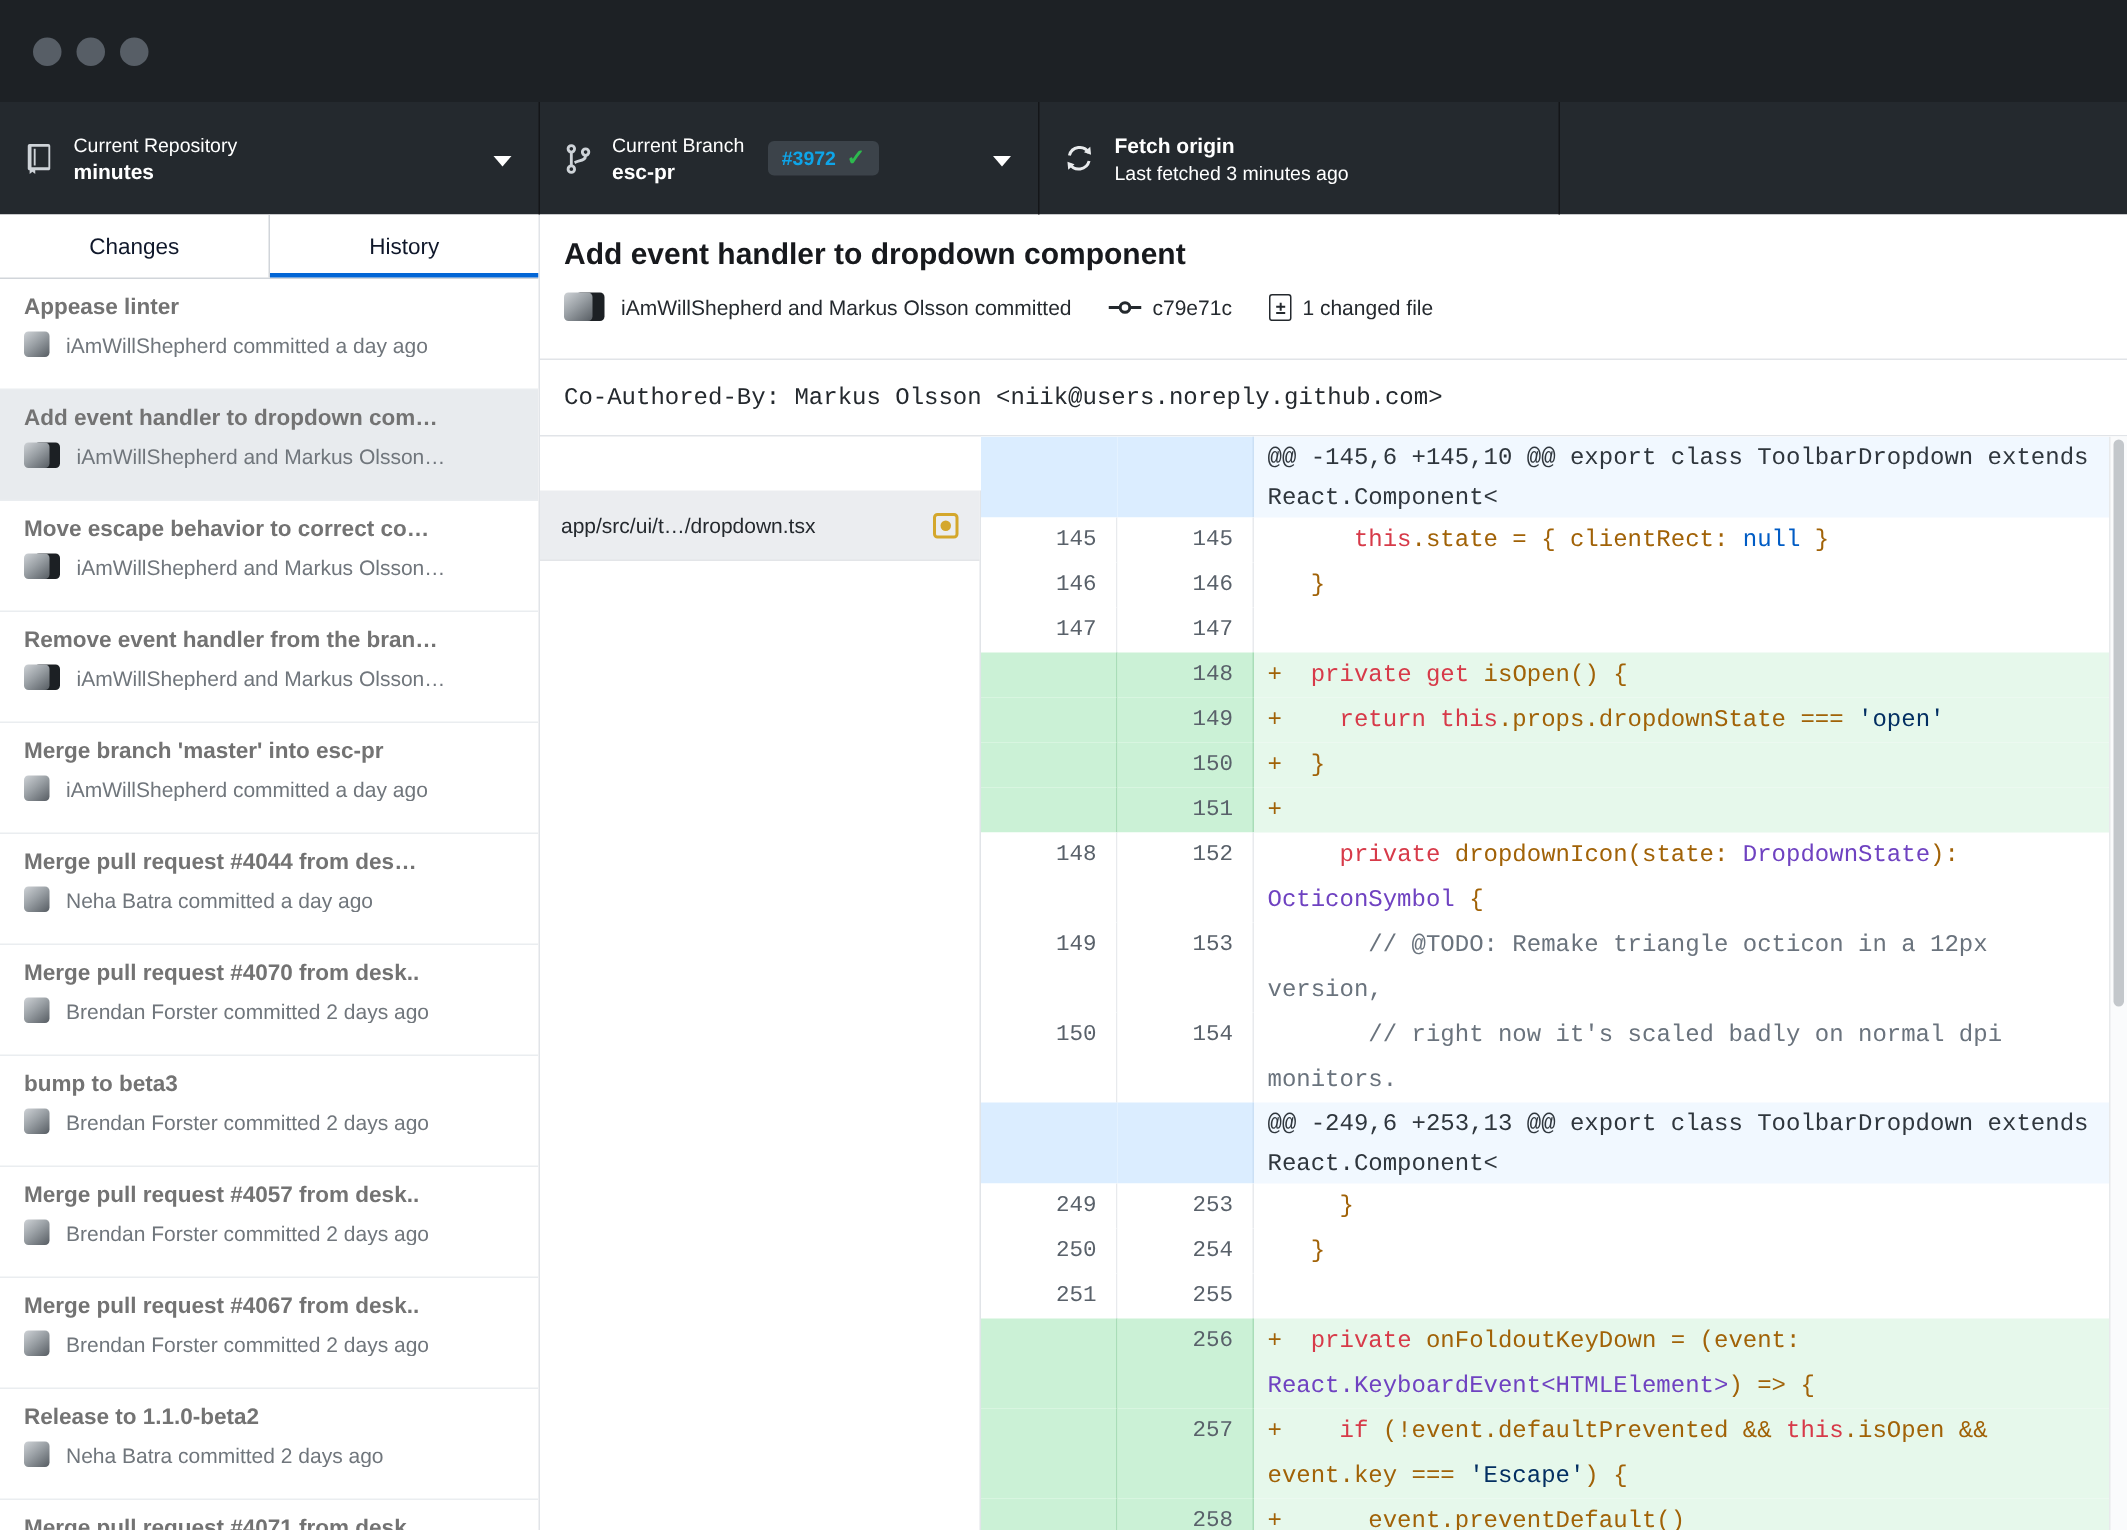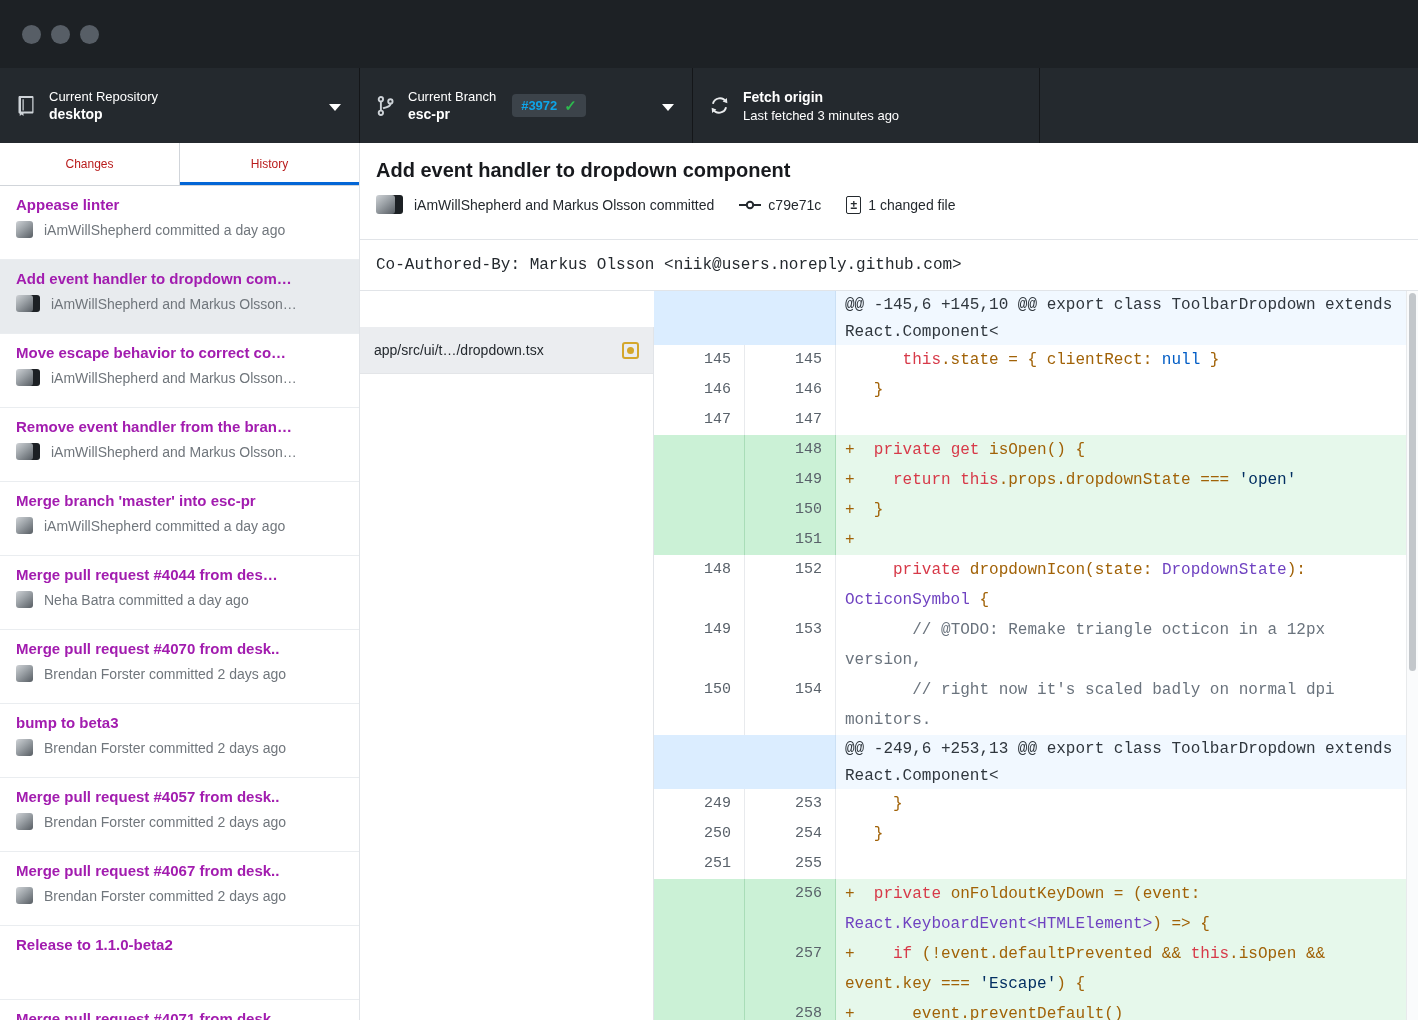--- a/index.html
+++ b/index.html
@@ -30,28 +30,28 @@
   .badge-text{color:#0ea5e9;font-weight:700;font-size:13px;}
   .badge-check{color:var(--success-green);font-weight:700;font-size:15px;line-height:13px;}
 
   
   .app-content{flex:1;display:flex;min-height:0;}
 
   
   .sidebar{width:360px;flex:none;border-right:1px solid #e1e4e8;box-sizing:border-box;
       display:flex;flex-direction:column;overflow:hidden;background:#fff;}
   .tabbar{display:flex;height:43px;flex:none;border-bottom:1px solid #d1d5da;box-sizing:border-box;}
-  .tab{flex:1;display:flex;align-items:center;justify-content:center;font-size:12px;color:#b91c1c;
+  .tab{flex:1;display:flex;align-items:center;justify-content:center;font-size:15px;color:#0f172a;
       box-sizing:border-box;cursor:pointer;}
   .tab + .tab{border-left:1px solid #d1d5da;}
   .tab.active{box-shadow:inset 0 -3px 0 var(--accent);font-weight:400;}
   .commit-list{flex:1;overflow:hidden;}
   .commit-item{height:74px;box-sizing:border-box;padding:10px 16px 0;border-bottom:1px solid #eaedf0;cursor:pointer;}
   .commit-item.selected{background:#e8ebee;}
-  .commit-title{font-size:15px;font-weight:700;color:#a21caf;white-space:nowrap;overflow:hidden;}
+  .commit-title{font-size:15px;font-weight:700;color:#737373;white-space:nowrap;overflow:hidden;}
   .commit-meta{display:flex;align-items:center;margin-top:8px;}
   .avatar-stack{position:relative;width:19px;height:18px;margin-right:9px;flex:none;}
   .avatar-stack.double{width:26px;}
   .avatar-back{display:none;position:absolute;left:7px;top:0;width:17px;height:17px;border-radius:3px;background:#1c2024;}
   .avatar-stack.double .avatar-back{display:block;}
   .avatar-front{position:absolute;left:0;top:0;width:17px;height:17px;border-radius:3px;z-index:1;
       background:linear-gradient(140deg,#c9cdd1 5%,#9aa0a5 45%,#565c62 100%);}
   .commit-meta-text{font-size:14px;color:#70767c;white-space:nowrap;overflow:hidden;}
 
   
@@ -121,21 +121,21 @@
 
   <div class="toolbar">
     <div class="tb tb-repo">
       <span class="tb-icon">
         <svg width="20" height="20" viewBox="0 0 16 16">
             <path fill="#ced3d8" d="M3 0h10c.55 0 1 .45 1 1v12c0 .55-.45 1-1 1H6v2l-1.5-1.2L3 16v-2c-.55 0-1-.45-1-1V1c0-.55.45-1 1-1zm1 1.5v10.9h9V1.5H4zm1.2 1h1v9h-1v-9z"></path>
           </svg>
       </span>
       <span class="tb-text">
         <div class="tb-label">Current Repository</div>
-        <div class="tb-value">desktop</div>
+        <div class="tb-value">minutes</div>
       </span>
       <span class="tb-chevron"></span>
     </div>
 
     <div class="tb tb-branch">
       <span class="tb-icon">
         <svg width="19" height="22" viewBox="0 0 14 16">
             <g fill="none" stroke="#ced3d8" stroke-width="1.4">
               <circle cx="3.6" cy="3" r="1.6"></circle>
               <circle cx="3.6" cy="13" r="1.6"></circle>
@@ -287,20 +287,27 @@
       <span class="avatar-stack">
 
         <span class="avatar-front"></span>
       </span>
       <span class="commit-meta-text">Brendan Forster committed 2 days ago</span>
     </div>
   </div>
 
   <div class="commit-item">
     <div class="commit-title">Release to 1.1.0-beta2</div>
+    <div class="commit-meta">
+      <span class="avatar-stack">
+
+        <span class="avatar-front"></span>
+      </span>
+      <span class="commit-meta-text">Neha Batra committed 2 days ago</span>
+    </div>
   </div>
 
   <div class="commit-item">
     <div class="commit-title">Merge pull request #4071 from desk..</div>
 
   </div>
 </div>
     </div>
 
     <div class="main">

